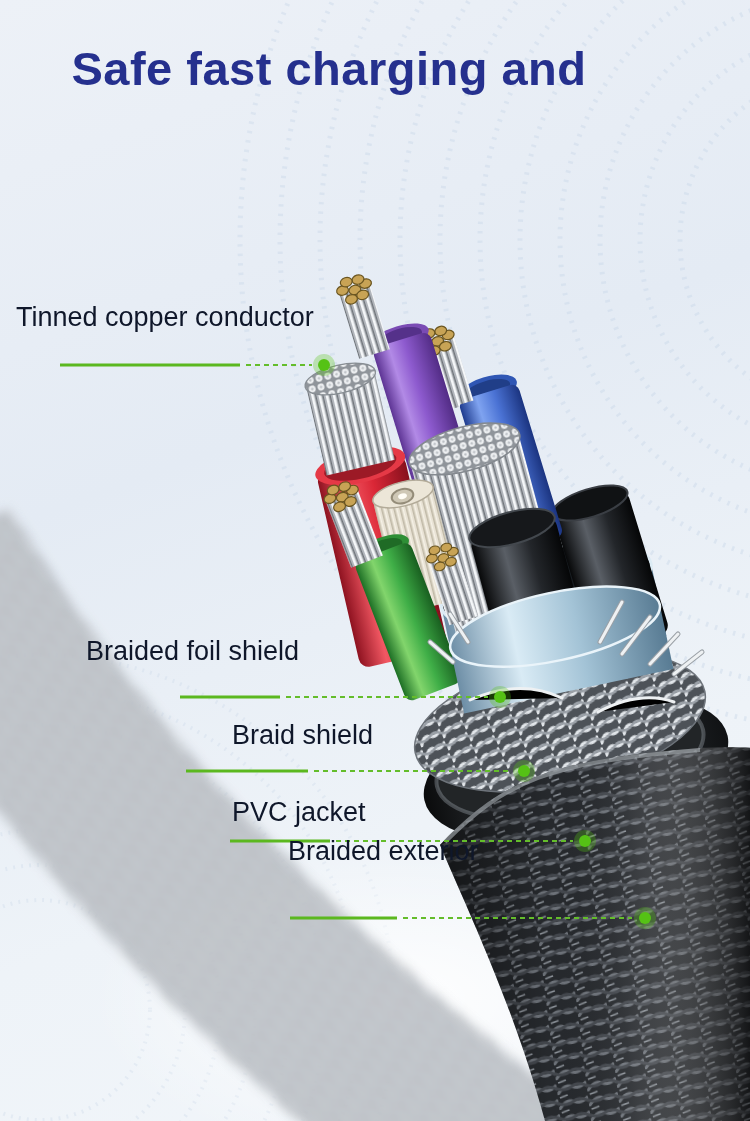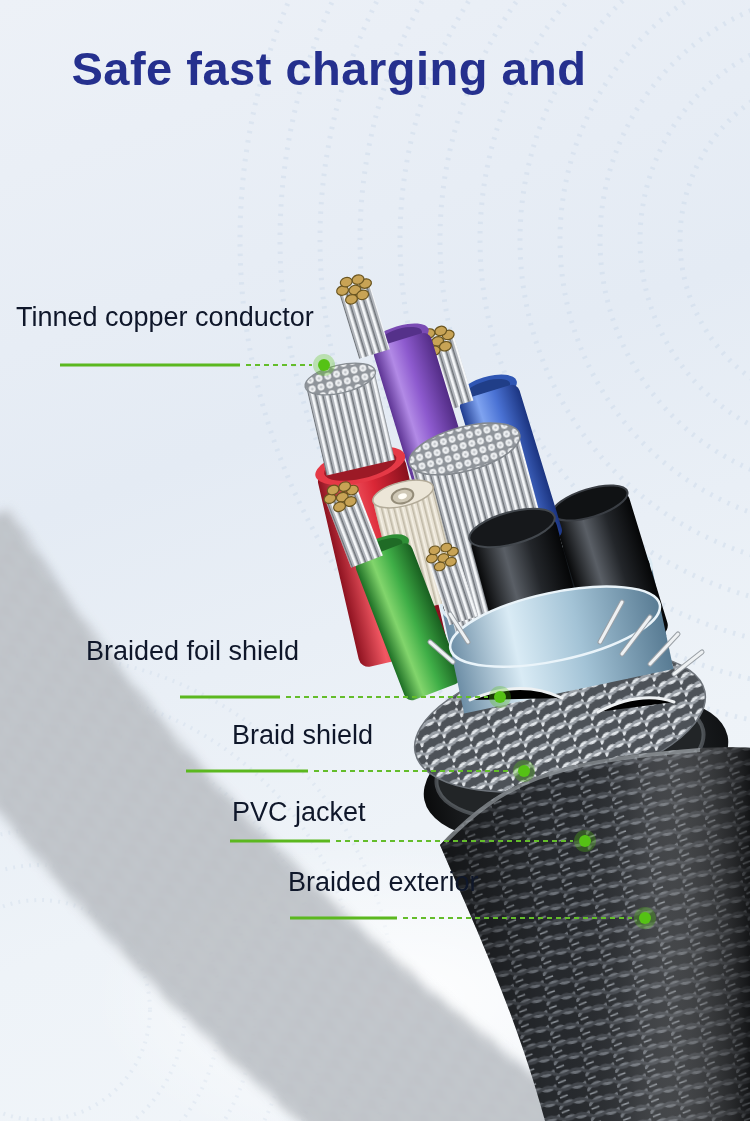--- a/index.html
+++ b/index.html
@@ -13,21 +13,21 @@
     position:absolute;left:0;top:40px;width:658px;text-align:center;
     color:#25308e;font-size:47px;font-weight:700;line-height:1.22;letter-spacing:.5px;
   }
   .callout-label{
     position:absolute;color:#0f172a;font-size:27px;font-weight:400;white-space:nowrap;
   }
   #lbl-tinned{left:16px;top:302px;}
   #lbl-aluminum{left:86px;top:636px;}
   #lbl-braid{left:184px;top:720px;margin-left:48px;}
   #lbl-pvc{left:232px;top:797px;}
-  #lbl-braided{left:288px;top:867px;}
+  #lbl-braided{left:288px;top:836px;}
 </style>
 </head>
 <body>
 
 <svg id="scene" viewBox="0 0 750 1121">
   <defs>
     <linearGradient id="gPurple" x1="0" y1="0" x2="1" y2="0">
       <stop offset="0" stop-color="#5d3494"></stop>
         <stop offset=".28" stop-color="#b28ae6"></stop>
       <stop offset=".55" stop-color="#8d5ace"></stop>

